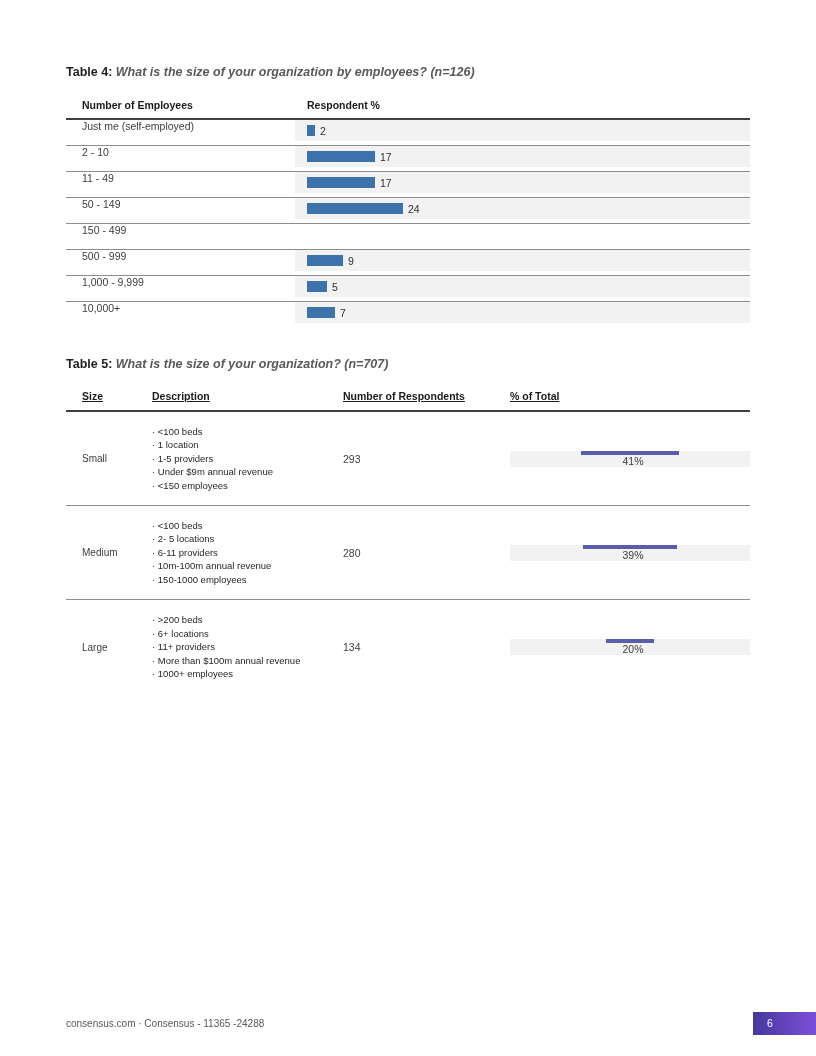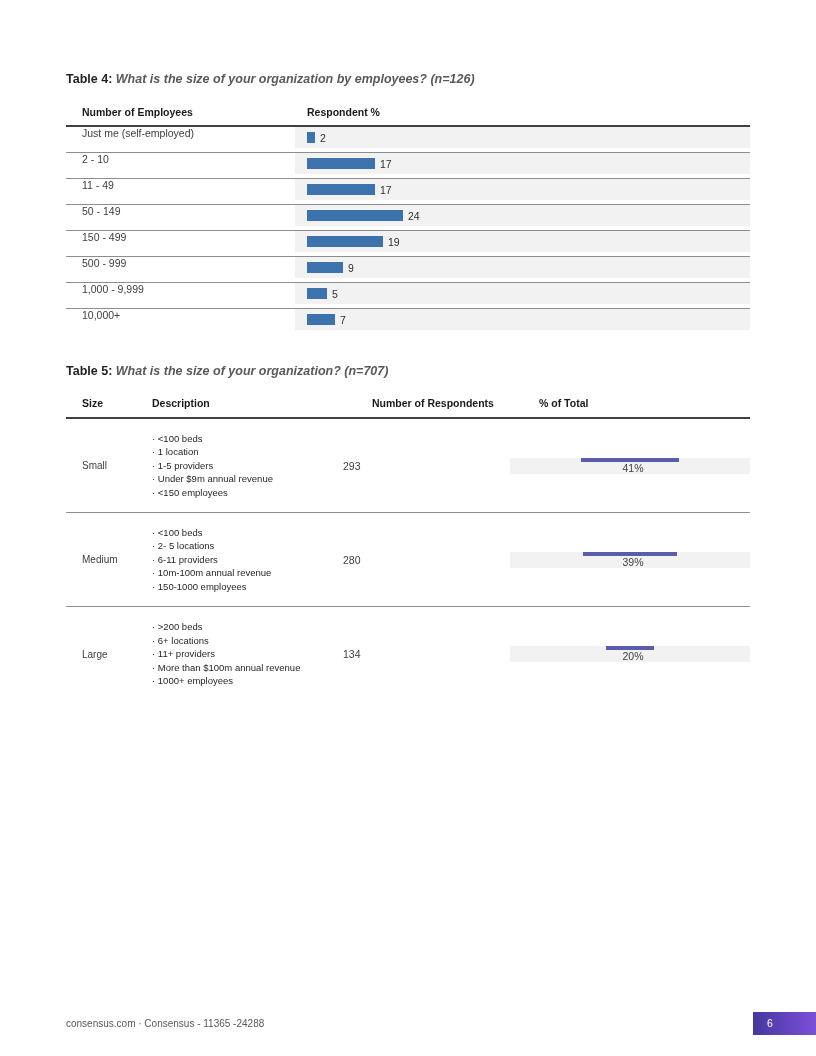--- a/index.html
+++ b/index.html
@@ -11,21 +11,21 @@
     width: 816px;
     height: 1056px;
     margin: 0 auto;
     background: #ffffff;
     overflow: hidden;
     color: #231f20;
   }
   .content {
     position: absolute;
     left: 66px;
-    top: 15px;
+    top: 8px;
     width: 684px;
   }
 
   
   .tbl-title { font-size: 12.5px; line-height: 15px; }
   .tbl-title .tp { font-weight: bold; color: #231f20; }
   .tbl-title .ti { font-style: italic; color: #58595b; }
   .t4-title { margin-top: 57px; }
   .t5-title { margin-top: 29px; }
 
@@ -67,23 +67,24 @@
 
   
   .t5-header {
     display: flex;
     margin-top: 18px;
     padding-bottom: 8px;
     border-bottom: 2px solid #404040;
     font-size: 10.5px;
     font-weight: bold;
     color: #1a1a1a;
+    text-decoration: underline;
   }
   .t5-header .c1 { width: 86px; padding-left: 16px; }
-  .t5-header .c2 { width: 220px; }
+  .t5-header .c2 { width: 191px; }
   .t5-header .c3 { width: 167px; }
   .t5-header .c4 { flex: 1; }
 
   .t5-row {
     display: flex;
     align-items: center;
     height: 94px;
     border-bottom: 1px solid #8d8d8d;
   }
   .t5-row:last-child { border-bottom: none; }
@@ -164,24 +165,20 @@
   <div class="t4-row">
     <span class="t4-label">50 - 149</span>
     <div class="t4-band">
       <div class="t4-bar" style="width: 96px; background: rgb(60, 115, 173);"></div>
       <span class="t4-val">24</span>
     </div>
   </div>
 
   <div class="t4-row">
     <span class="t4-label">150 - 499</span>
-    <div class="t4-band">
-      <div class="t4-bar" style="width: 76px; background: rgb(60, 115, 173);"></div>
-      <span class="t4-val">19</span>
-    </div>
   </div>
 
   <div class="t4-row">
     <span class="t4-label">500 - 999</span>
     <div class="t4-band">
       <div class="t4-bar" style="width: 36px; background: rgb(60, 115, 173);"></div>
       <span class="t4-val">9</span>
     </div>
   </div>
 

